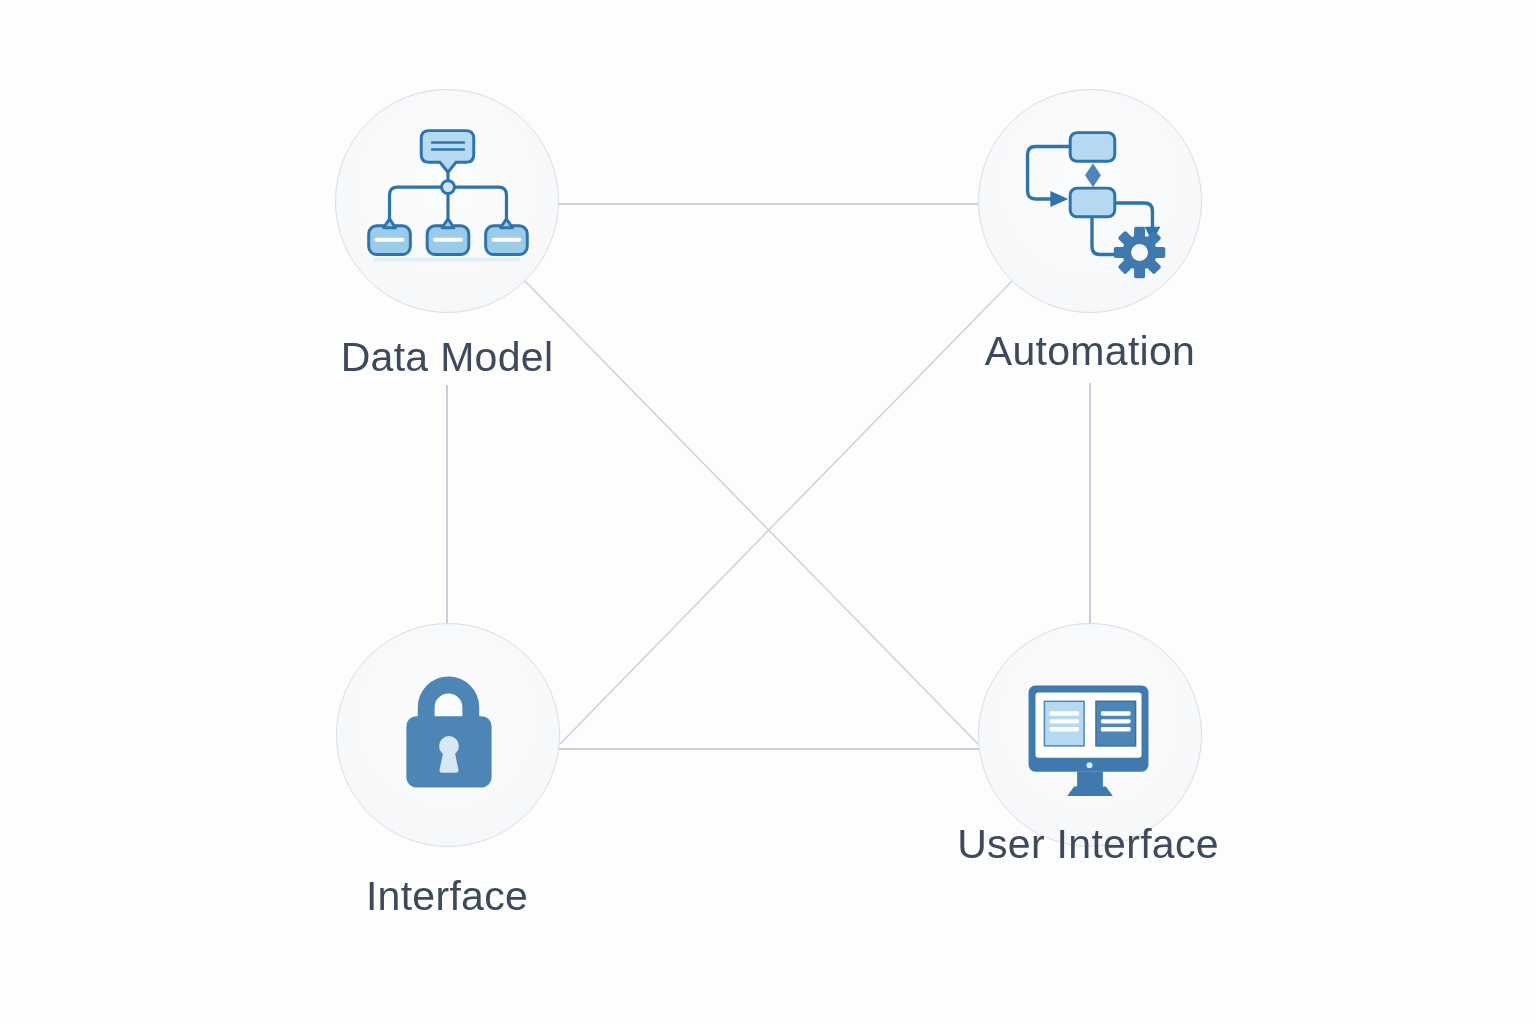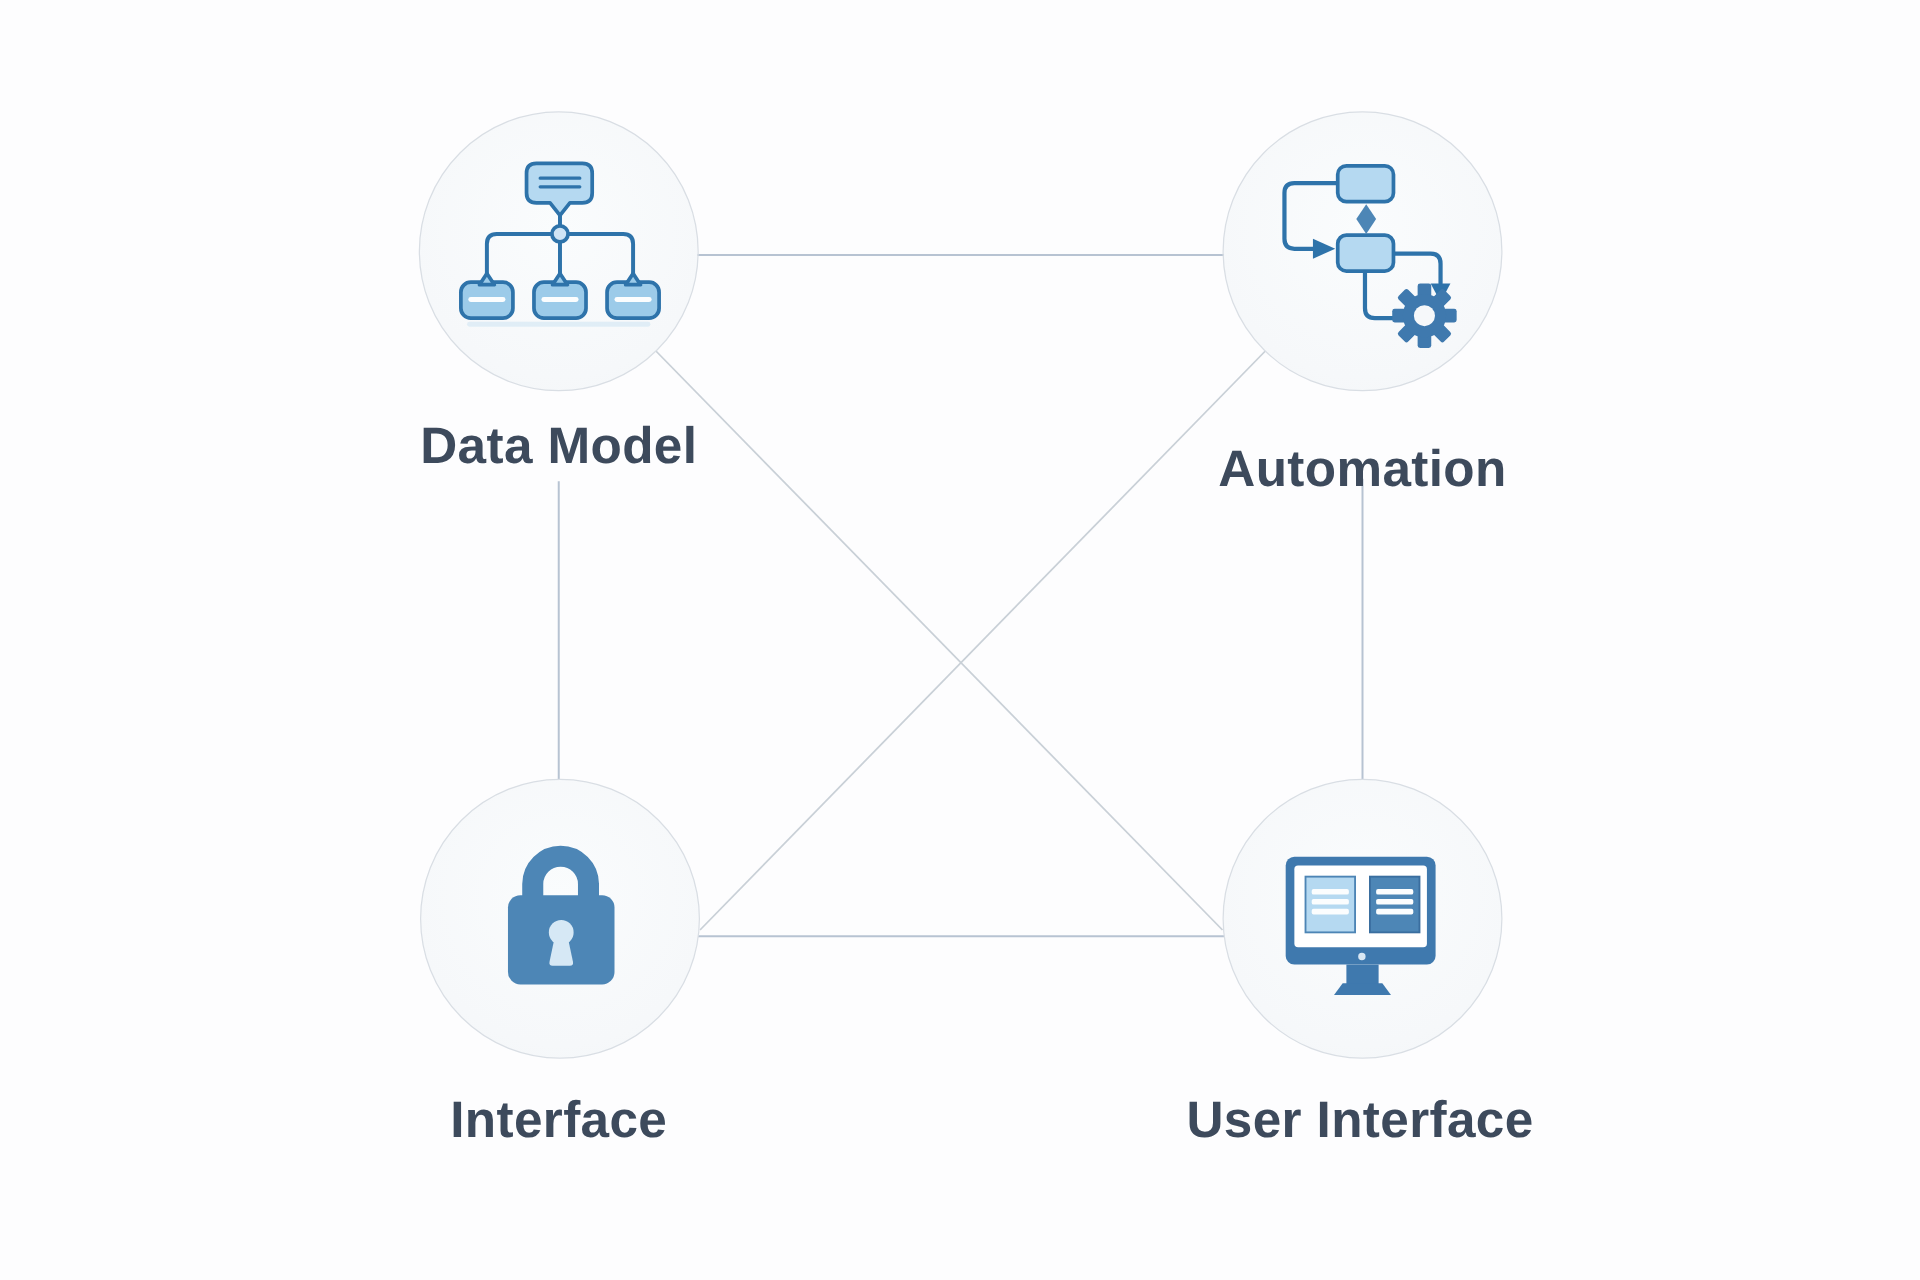--- a/index.html
+++ b/index.html
@@ -14,21 +14,21 @@
   .wire.diag{stroke:var(--connector-diagonal,#c9d0d7);stroke-width:1.4;}
   .node{
     position:absolute;width:224px;height:224px;border-radius:50%;z-index:2;
     background:radial-gradient(circle at 50% 42%, #fafcfd 0%, var(--node-fill,#f6f8fa) 70%, #f2f5f7 100%);
     border:1px solid var(--node-border,#d9dee4);
     box-sizing:border-box;
   }
   .node svg{position:absolute;inset:0;width:100%;height:100%;}
   .node-label{
     position:absolute;z-index:3;transform:translate(-50%,-50%);
-    color:var(--label-text,#3d4a5c);font-size:41px;font-weight:700;
+    color:var(--label-text,#3d4a5c);font-size:41px;font-weight:400;
     letter-spacing:.3px;white-space:nowrap;
   }
   
   .ic-stroke{fill:none;stroke:var(--icon-stroke,#2e73aa);stroke-width:3.2;stroke-linecap:round;stroke-linejoin:round;}
   .ic-box{fill:var(--icon-fill-mid,#9ccbe9);stroke:var(--icon-stroke,#2e73aa);stroke-width:3;stroke-linejoin:round;}
   .ic-bubble{fill:var(--icon-fill-light,#b5d9f1);stroke:var(--icon-stroke,#2e73aa);stroke-width:3;stroke-linejoin:round;}
   .ic-solid{fill:var(--icon-stroke,#2e73aa);stroke:none;}
   .ic-flat{fill:var(--icon-fill-solid,#4d86b6);}
   .ic-deep{fill:var(--icon-fill-deep,#3f79ae);}
   .ic-light{fill:var(--keyhole-light,#d6e8f5);}
@@ -97,21 +97,21 @@
           <rect x="-5.5" y="-26" width="11" height="14" rx="2" transform="rotate(180)"></rect>
           <rect x="-5.5" y="-26" width="11" height="14" rx="2" transform="rotate(225)"></rect>
           <rect x="-5.5" y="-26" width="11" height="14" rx="2" transform="rotate(270)"></rect>
           <rect x="-5.5" y="-26" width="11" height="14" rx="2" transform="rotate(315)"></rect>
           <circle cx="0" cy="0" r="17.5"></circle>
         </g>
         <circle cx="0" cy="0" r="8.5" fill="var(--node-fill,#f6f8fa)"></circle>
       </g>
     </svg>
   </div>
-  <div class="node-label" style="left:1090px;top:375px">Automation</div>
+  <div class="node-label" style="left:1090px;top:351px">Automation</div>
 
   <div class="node" style="left:336px;top:623px">
     <svg viewBox="0 0 224 224">
       <path d="M90,100 V84 A22.5,22.5 0 0 1 135,84 V100" fill="none" stroke="var(--icon-fill-solid,#4d86b6)" stroke-width="17"></path>
       <rect class="ic-flat" x="70" y="93" width="86" height="72" rx="10"></rect>
       <circle class="ic-light" cx="113" cy="123" r="10"></circle>
       <path class="ic-light" d="M107.5,128 H118.5 L122.5,147 Q123,150 120,150 H106 Q103,150 103.5,147 Z"></path>
     </svg>
   </div>
   <div class="node-label" style="left:447px;top:896px">Interface</div>
@@ -129,15 +129,15 @@
       <rect x="118" y="78" width="40" height="45" fill="var(--icon-fill-solid,#4d86b6)" stroke="#3a6e9f" stroke-width="1.5"></rect>
       <rect class="ic-white" x="123" y="88" width="30" height="4.5" rx="1.5"></rect>
       <rect class="ic-white" x="123" y="96" width="30" height="4.5" rx="1.5"></rect>
       <rect class="ic-white" x="123" y="104" width="30" height="4.5" rx="1.5"></rect>
 
       <circle cx="111.5" cy="142.5" r="3" fill="#d8e7f3"></circle>
       <rect class="ic-deep" x="99" y="149" width="26" height="17"></rect>
       <path class="ic-deep" d="M96,164 H128 L135,173.5 H89 Z"></path>
     </svg>
   </div>
-  <div class="node-label" style="left:1088px;top:896px">User Interface</div>
+  <div class="node-label" style="left:1088px;top:844px">User Interface</div>
 
 </div>
 
 </body></html>

